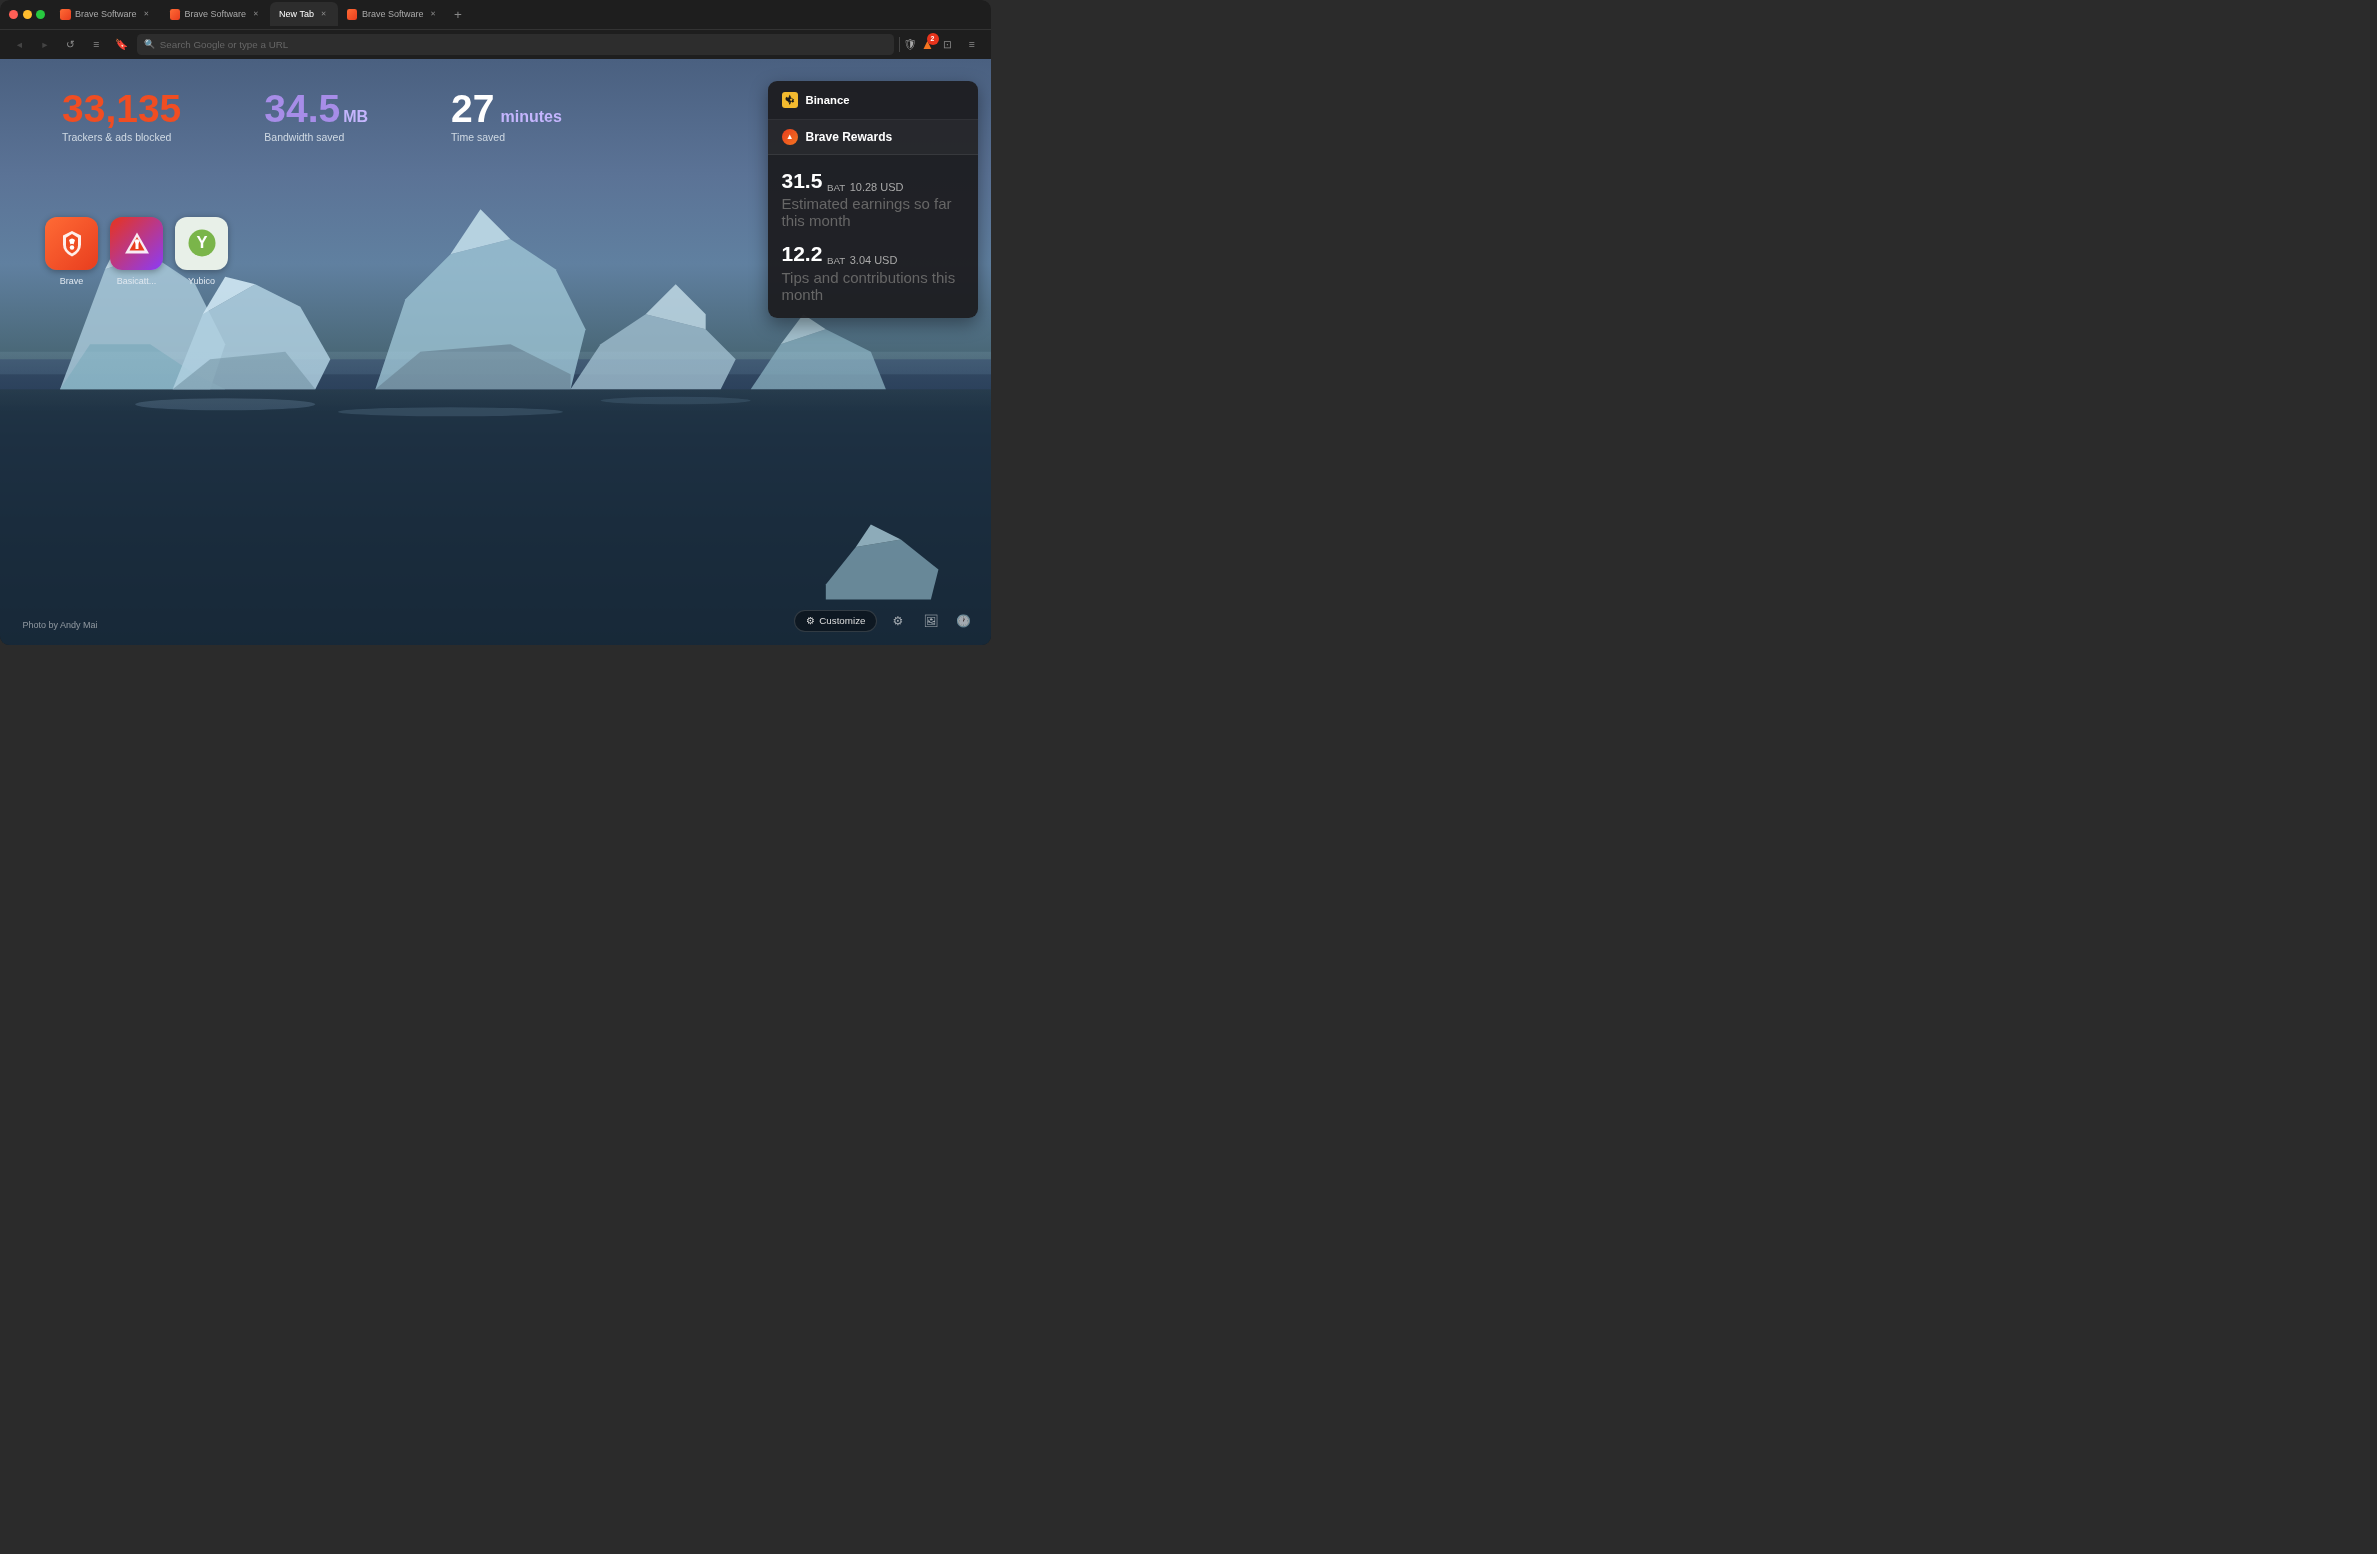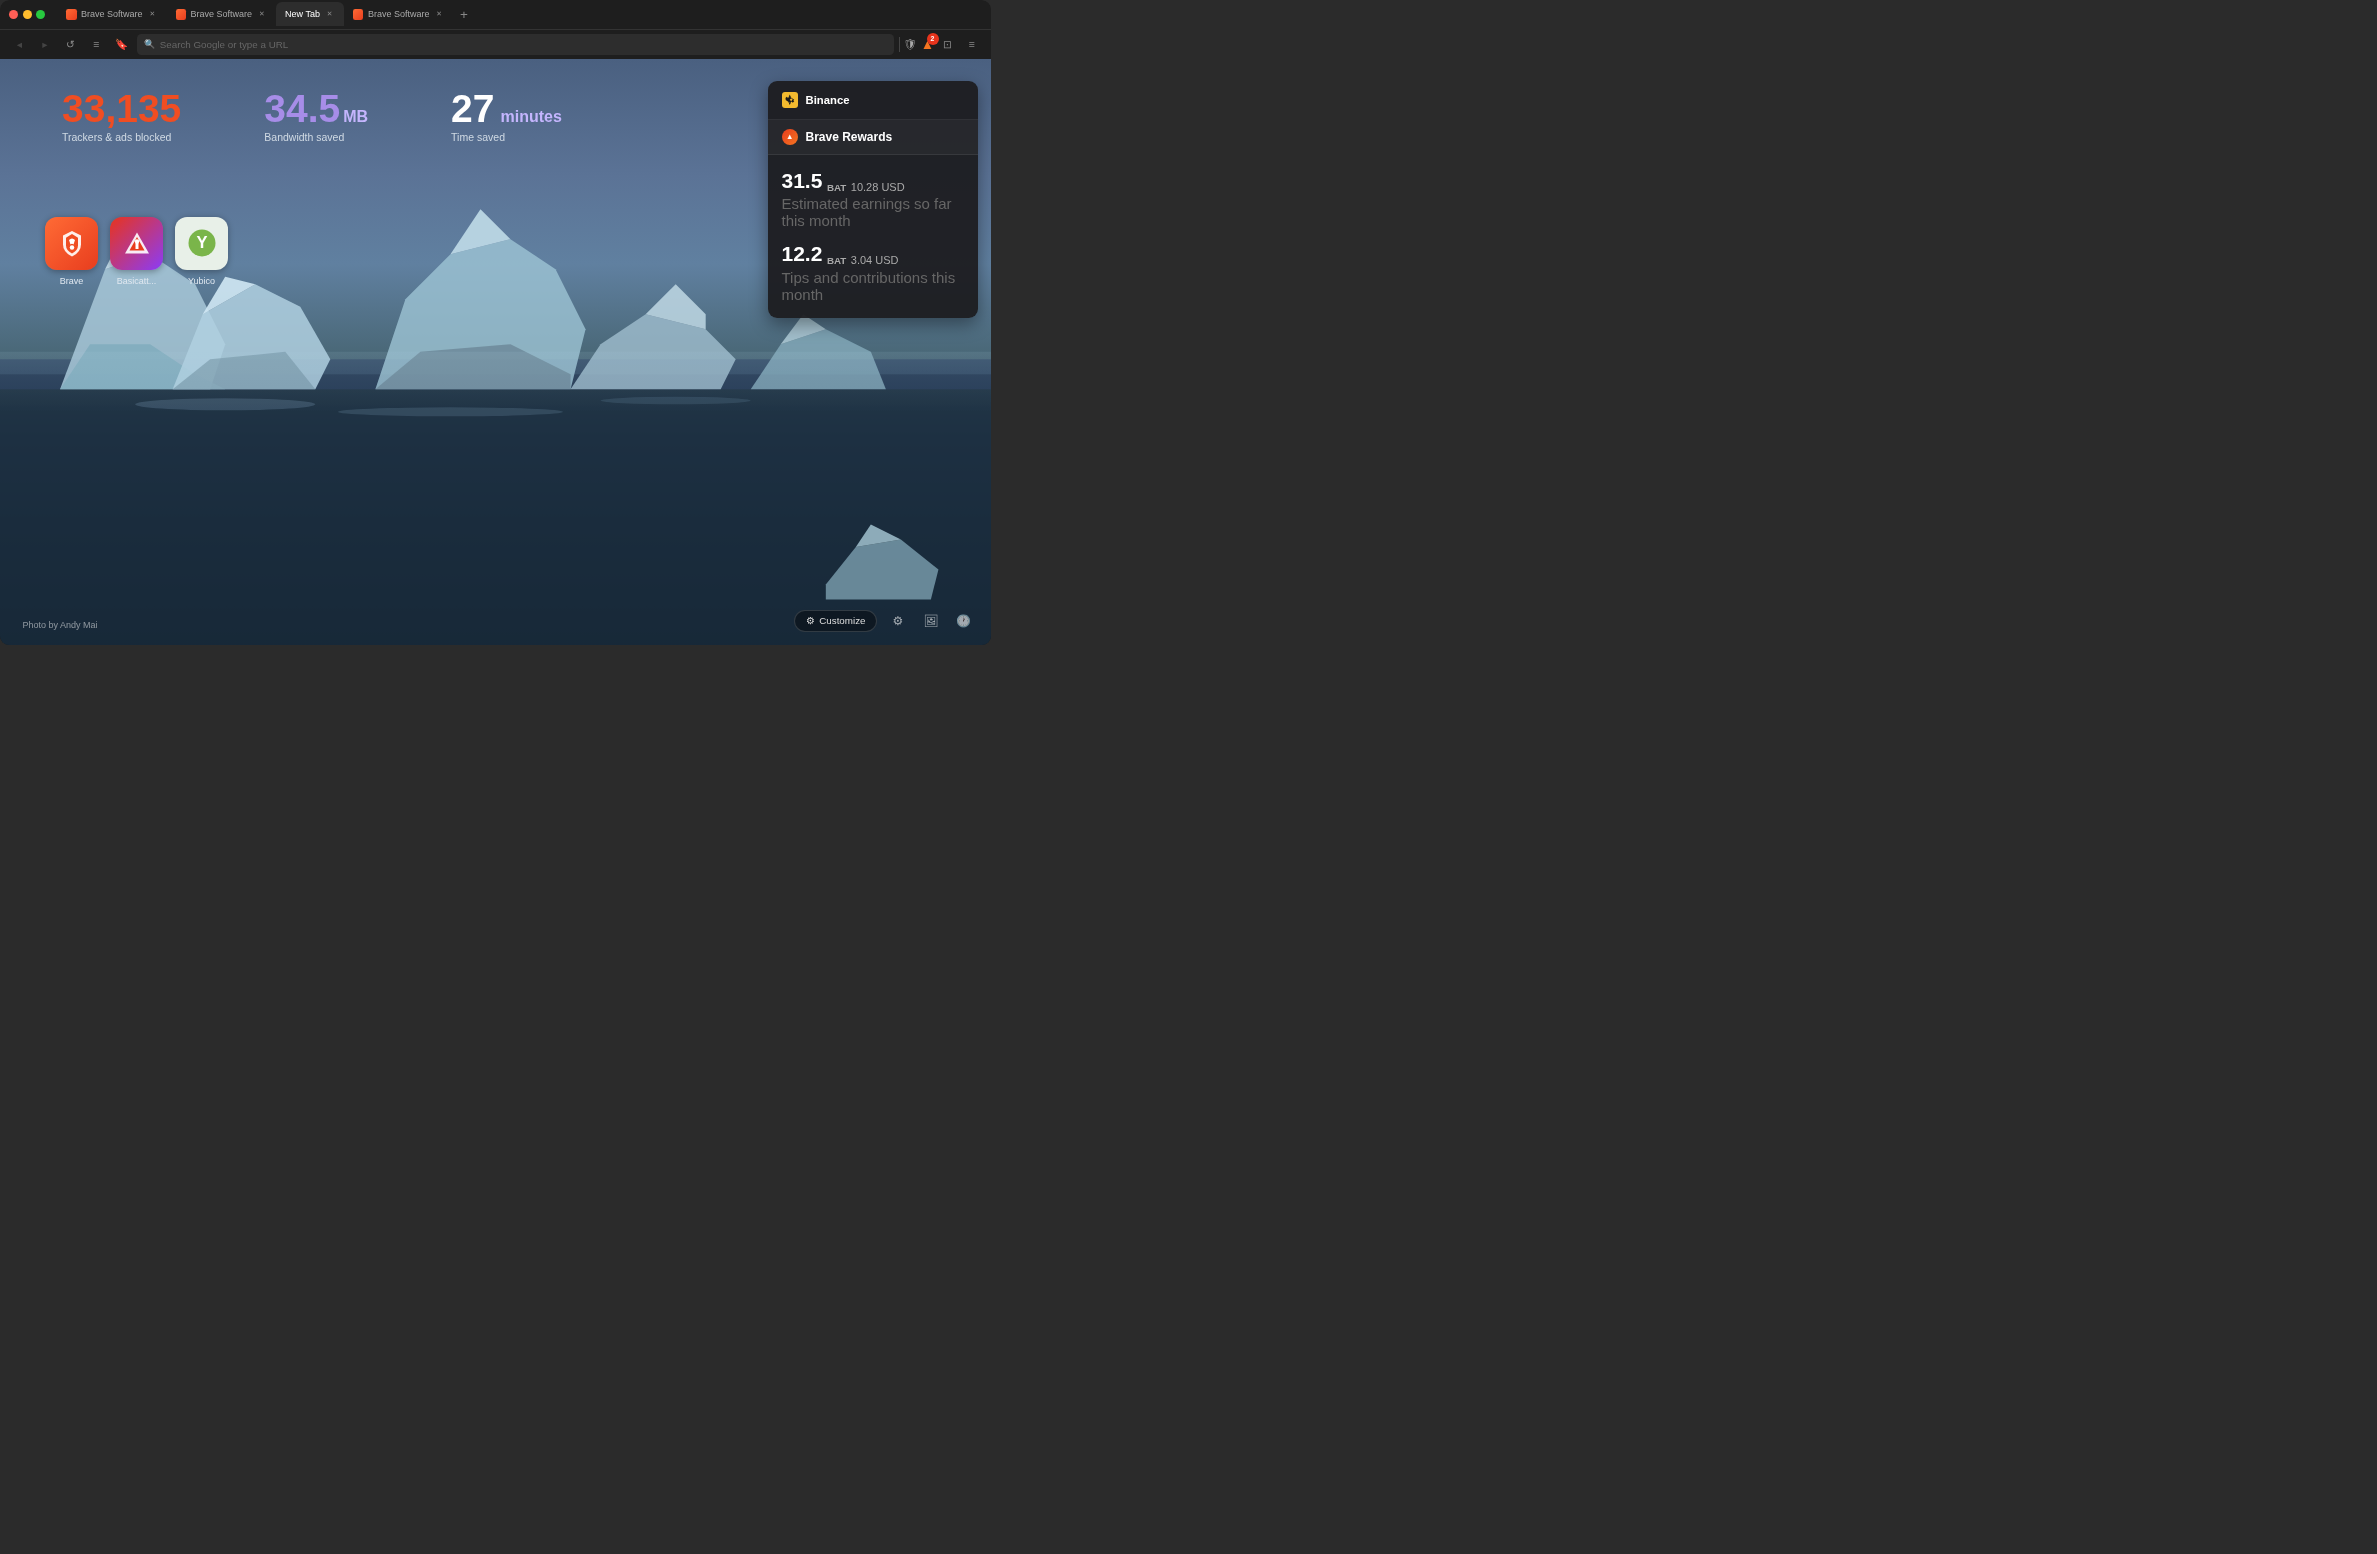--- a/index.html
+++ b/index.html
@@ -12,21 +12,20 @@
       border-radius: 9px;
     }
 
     
     .titlebar {
       background: #1e1e1e;
       height: 28.5px;
       display: flex;
       align-items: center;
       padding: 0 9px;
-      gap: 6px;
       border-radius: 9px 9px 0 0;
     }
     .traffic-lights {
       display: flex;
       gap: 4.5px;
       align-items: center;
       margin-right: 6px;
     }
     .traffic-light {
       width: 9px;
@@ -358,21 +357,21 @@
       align-items: flex-end;
       gap: 4.5px;
     }
     .reward-bat-num {
       font-size: 21px;
       font-weight: 700;
       color: #fff;
     }
     .reward-bat-label {
       font-size: 9.8px;
-      font-weight: 700;
+      font-weight: 400;
       color: #aaa;
     }
     .reward-usd {
       font-size: 11px;
       color: #aaa;
     }
     .reward-desc {
       font-size: 15px;
       color: #666;
       margin-top: 2.3px;

